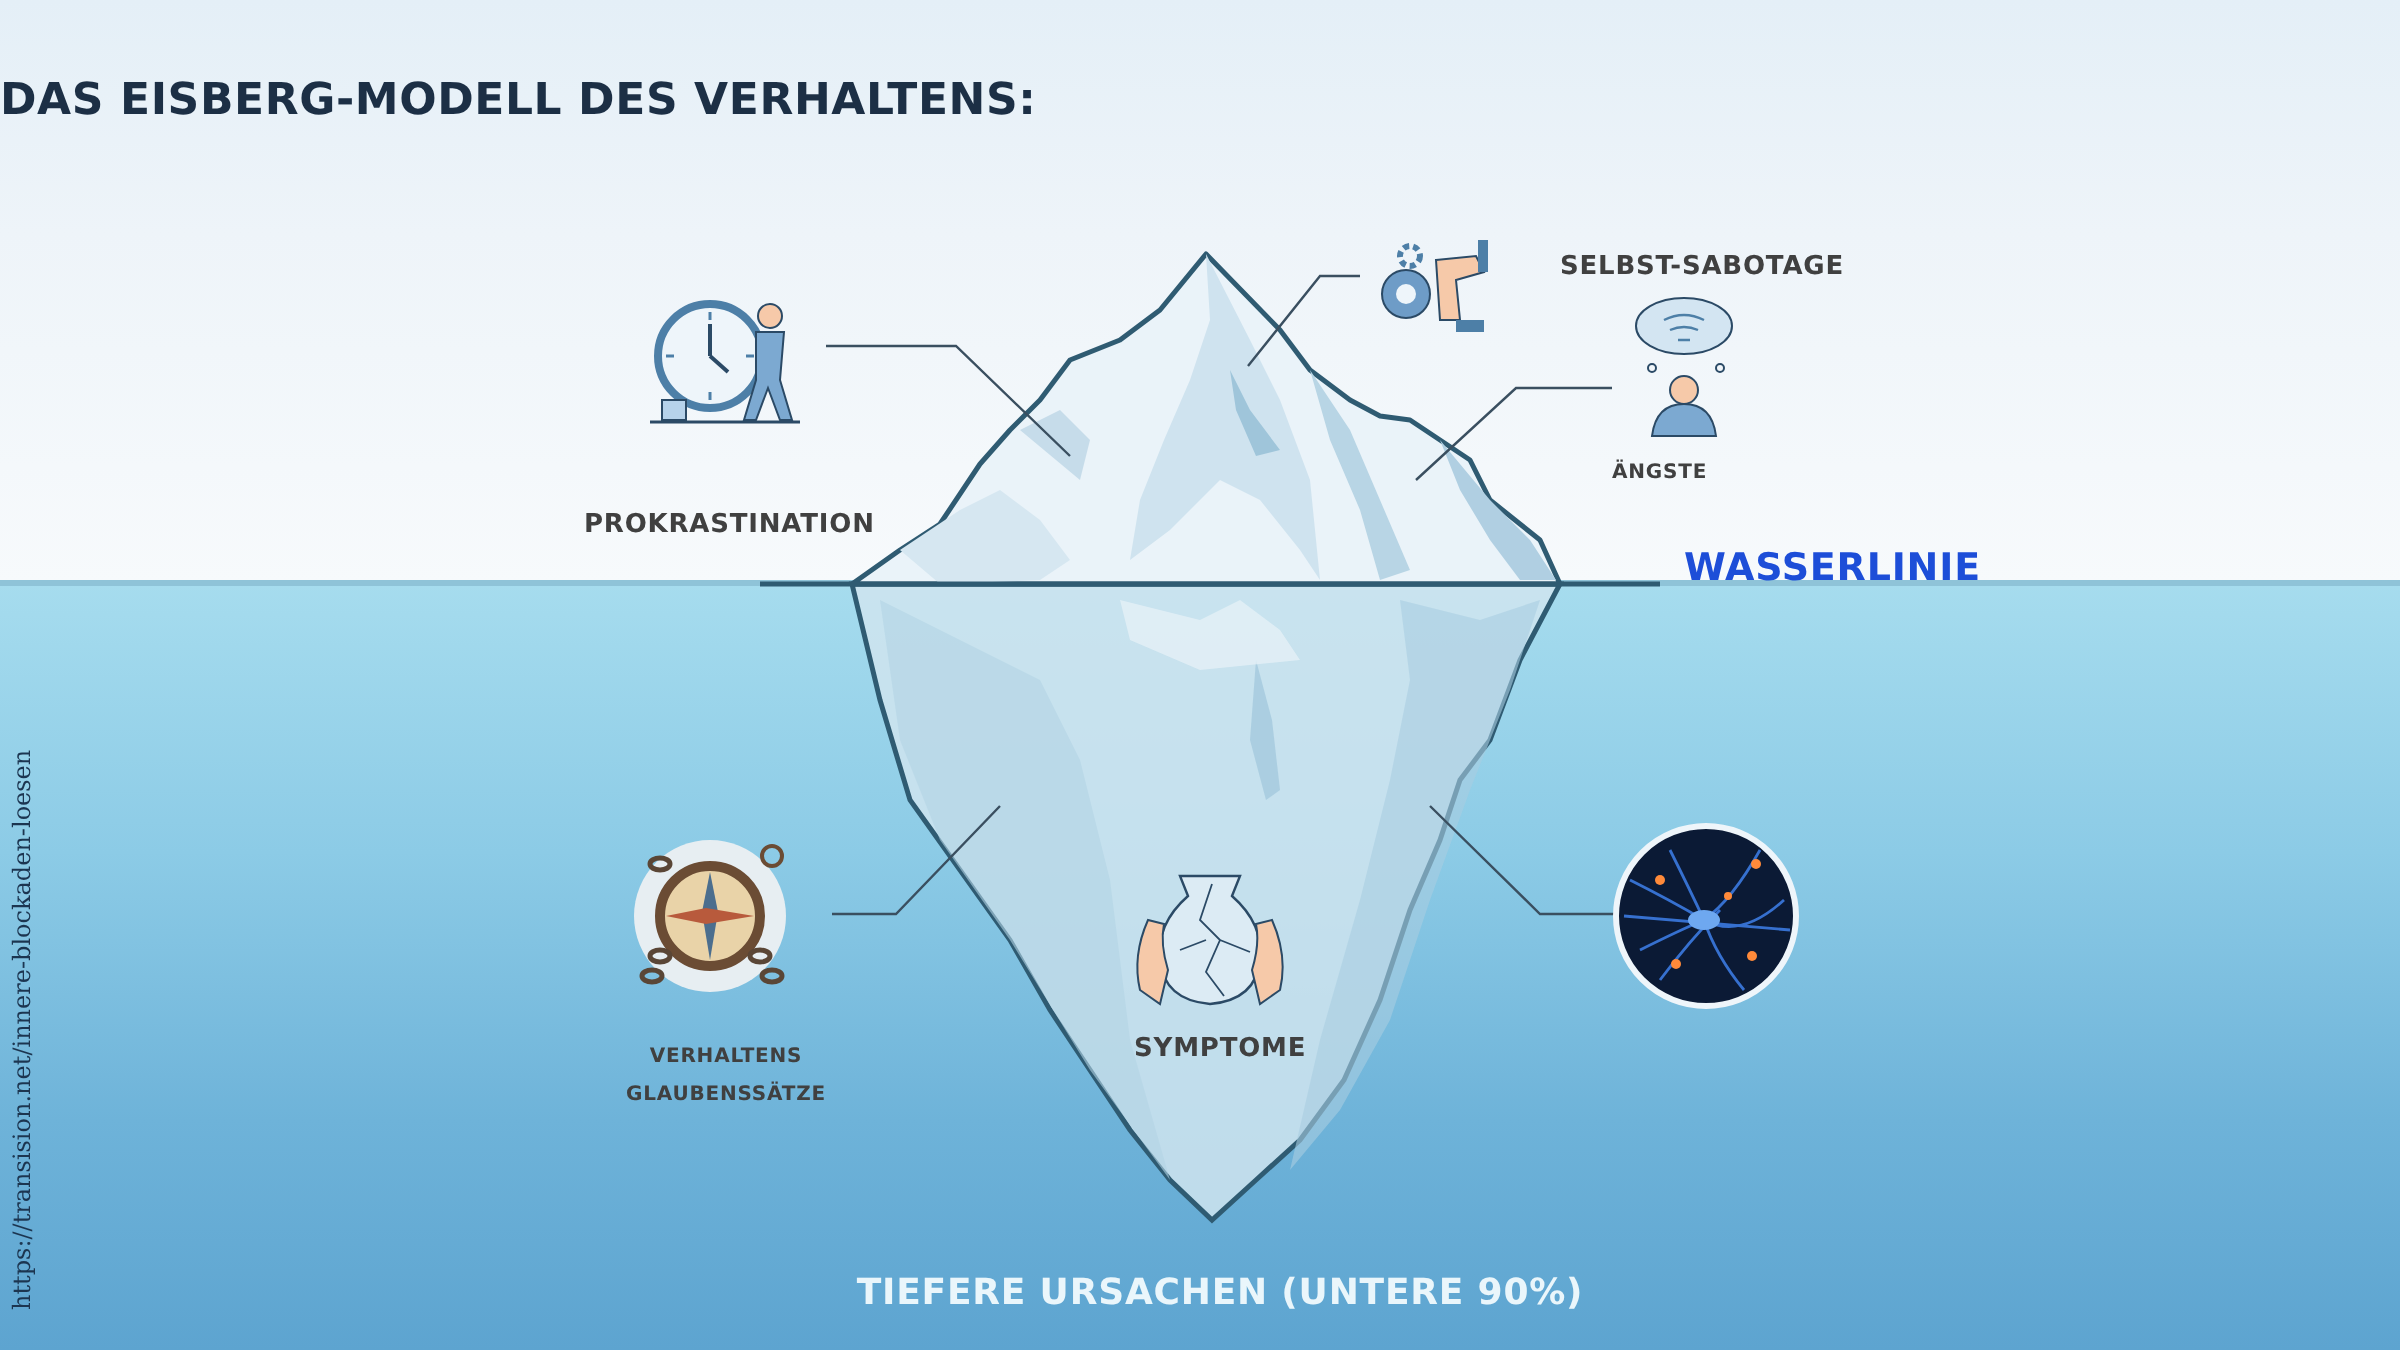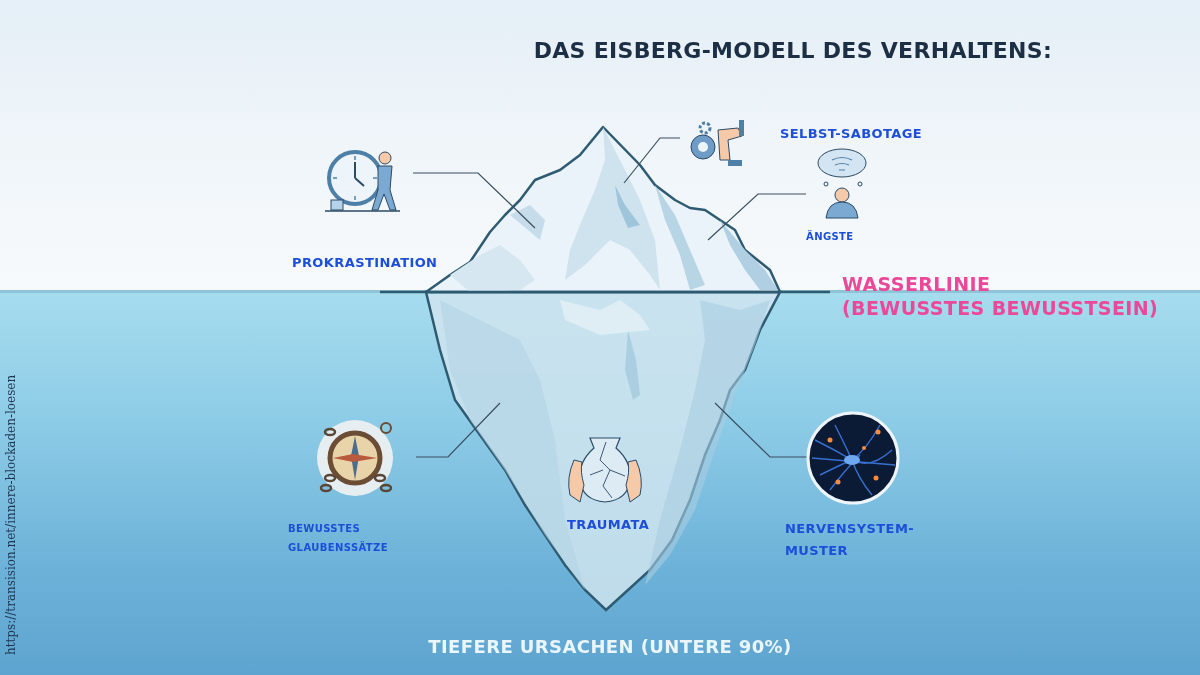--- a/index.html
+++ b/index.html
@@ -5,26 +5,26 @@
   * { margin:0; padding:0; box-sizing:border-box; }
   html, body { width:1200px; height:675px; overflow:hidden; }
   body { position:relative; font-family:"DejaVu Sans", sans-serif; }
   .stage { position:absolute; left:0; top:0; width:1200px; height:675px; overflow:hidden; }
   .sky { position:absolute; left:0; top:0; width:1200px; height:292px;
          background:linear-gradient(180deg,#e4eff7 0%,#eef4f9 40%,#f7fafc 100%); }
   .sea { position:absolute; left:0; top:292px; width:1200px; height:383px;
          background:linear-gradient(180deg,#a6dcee 0%,#8ccbe6 35%,#6eb3d9 70%,#5da4d0 100%); }
   .sea-edge { position:absolute; left:0; top:290px; width:1200px; height:3px; background:#8fc3d8; }
   svg.art { position:absolute; left:0; top:0; }
-  .title { position:absolute; left:0; width:1052px; text-align:right; top:36px;
+  .title { position:absolute; left:0; width:1052px; text-align:left; top:36px;
            font-weight:bold; font-size:22px; line-height:29px; color:#1c2f45; letter-spacing:0.3px; }
-  .label { position:absolute; font-weight:bold; color:#1d4ed8; text-align:left; white-space:nowrap; }
+  .label { position:absolute; font-weight:bold; color:#404040; text-align:center; white-space:nowrap; }
   .l-small { font-size:13px; letter-spacing:0.4px; }
   .l-mid { font-size:10px; line-height:19px; letter-spacing:0.4px; }
-  .waterline-label { position:absolute; left:842px; top:272px; font-weight:bold; font-size:19px; line-height:24px; color:#ec4899; letter-spacing:0.4px; }
+  .waterline-label { position:absolute; left:842px; top:272px; font-weight:bold; font-size:19px; line-height:24px; color:#1d4ed8; letter-spacing:0.4px; }
   .bottom-label { position:absolute; left:0; width:1220px; text-align:center; top:636px; font-weight:bold; font-size:18px; color:#eaf6fb; letter-spacing:0.4px; }
   .source { position:absolute; left:4px; top:655px; transform-origin:0 0; transform:rotate(-90deg);
             font-family:"DejaVu Serif", serif; font-size:12px; color:#1c3550; white-space:nowrap; width:300px; }
 </style>
 </head>
 <body>
 
 <div class="stage">
   <div class="sky"></div>
   <div class="sea"></div>
@@ -139,29 +139,24 @@
   <div class="title">
     <div>DAS EISBERG-MODELL DES VERHALTENS:</div>
   </div>
 
   <div class="label l-small" style="left:292px; top:224px;margin-top:31px;">PROKRASTINATION</div>
   <div class="label l-small" style="left:780px; top:126px;">SELBST-SABOTAGE</div>
   <div class="label l-mid" style="left:806px; top:227px;">ÄNGSTE</div>
 
   <div class="waterline-label">
     <div>WASSERLINIE</div>
-    <div>(BEWUSSTES BEWUSSTSEIN)</div>
   </div>
 
   <div class="label l-mid" style="left:288px; top:519px; width:150px;">
-    <div>BEWUSSTES</div>
+    <div>VERHALTENS</div>
     <div>GLAUBENSSÄTZE</div>
   </div>
-  <div class="label l-small" style="left:567px; top:517px;">TRAUMATA</div>
-  <div class="label l-small" style="left:785px; top:518px; width:140px; line-height:22px;">
-    <div>NERVENSYSTEM-</div>
-    <div>MUSTER</div>
-  </div>
+  <div class="label l-small" style="left:567px; top:517px;">SYMPTOME</div>
 
   <div class="bottom-label">TIEFERE URSACHEN (UNTERE 90%)</div>
 
   <div class="source">https://transision.net/innere-blockaden-loesen</div>
 </div>
 
 </body></html>

